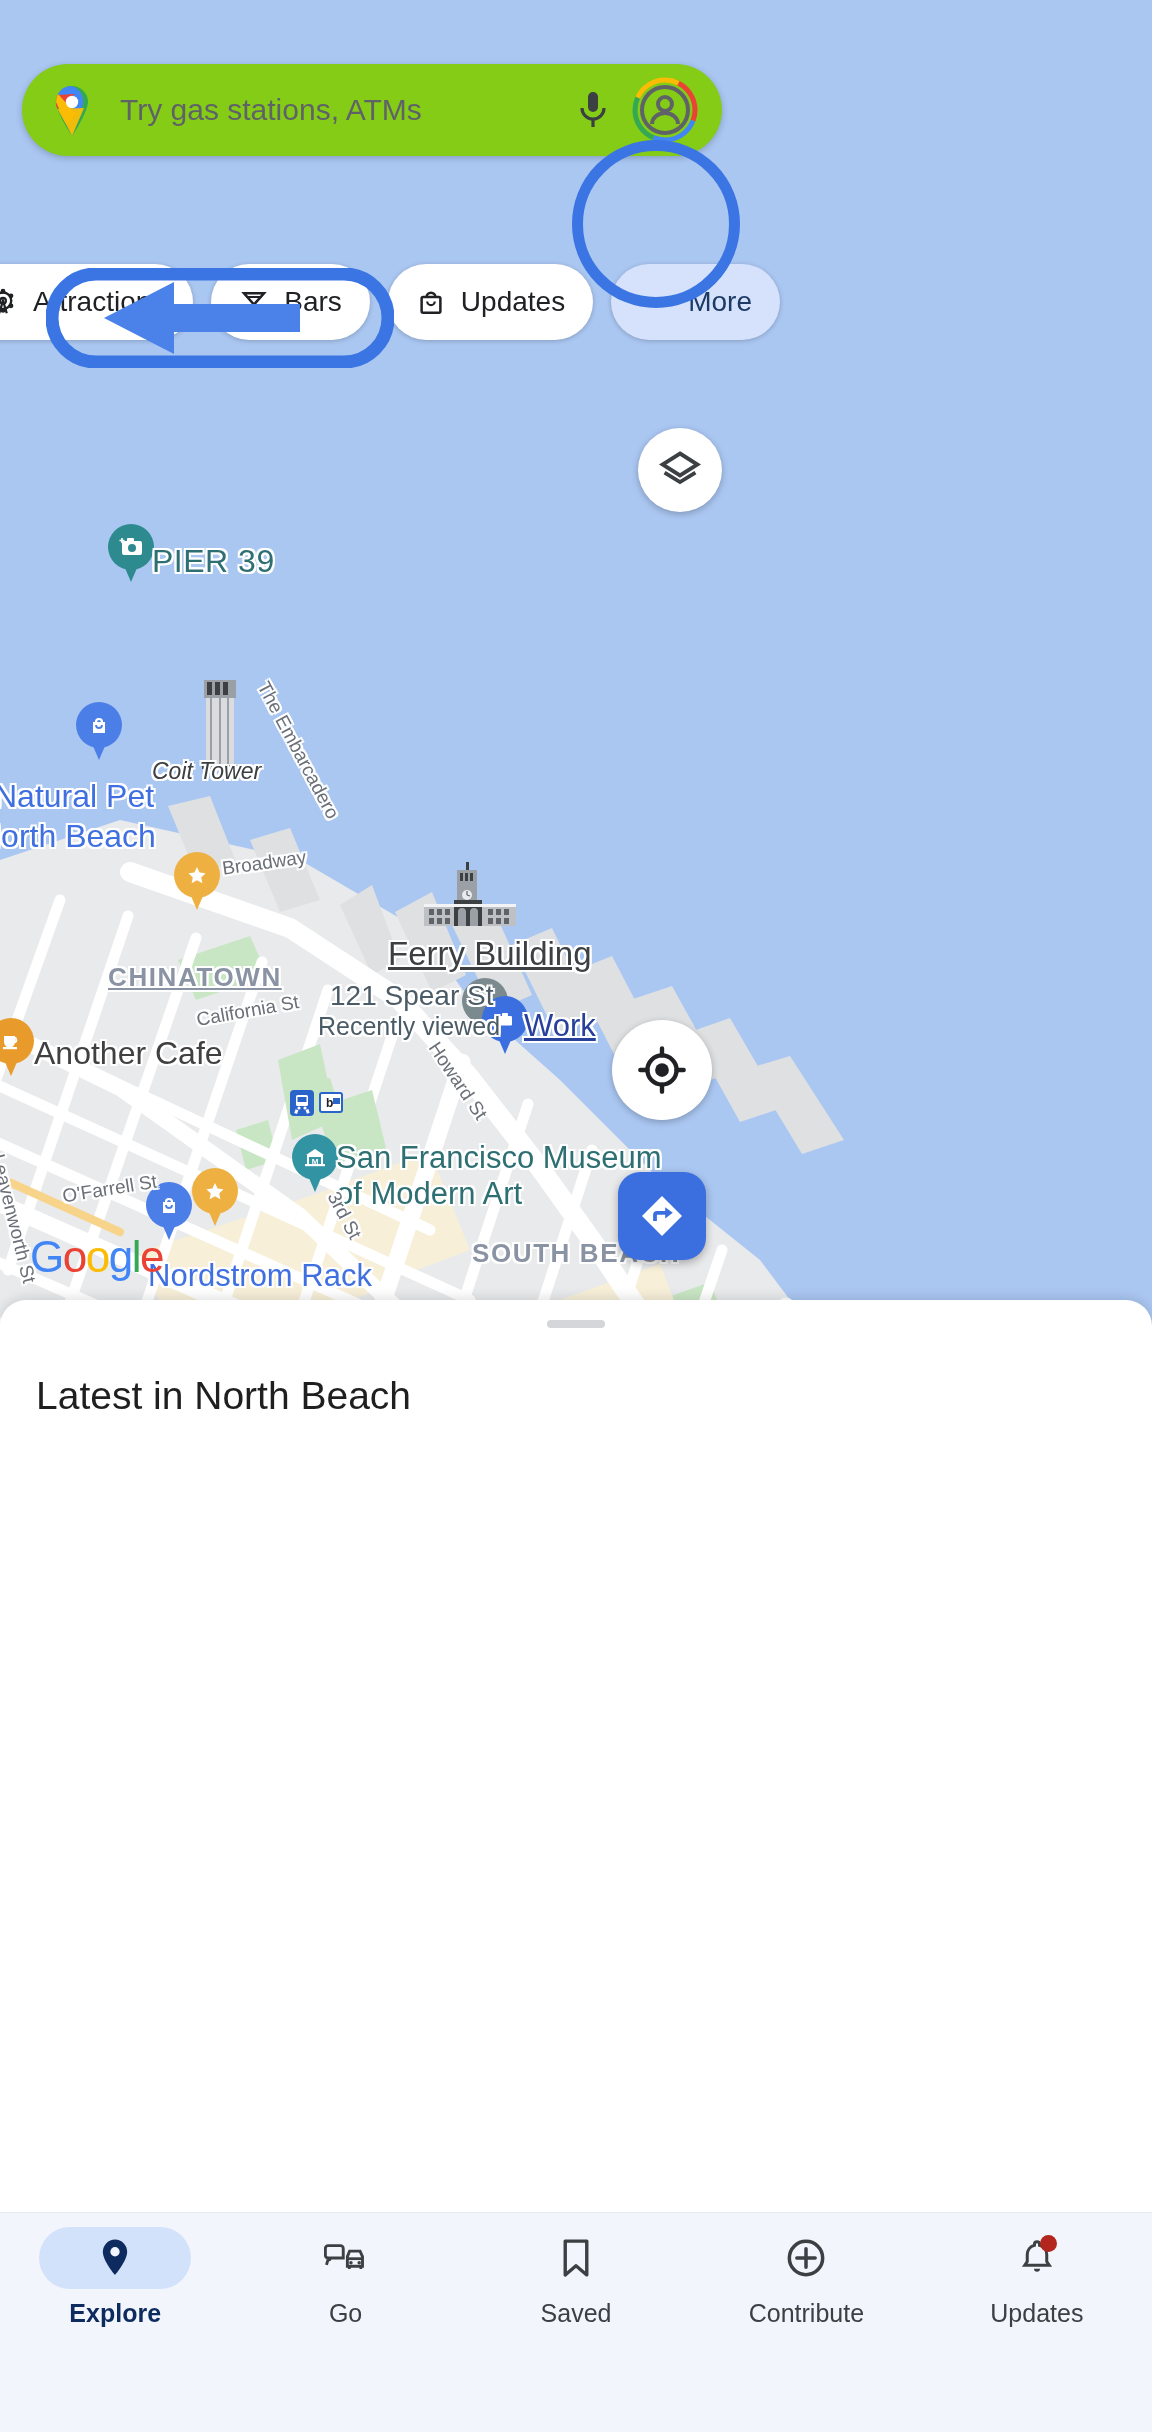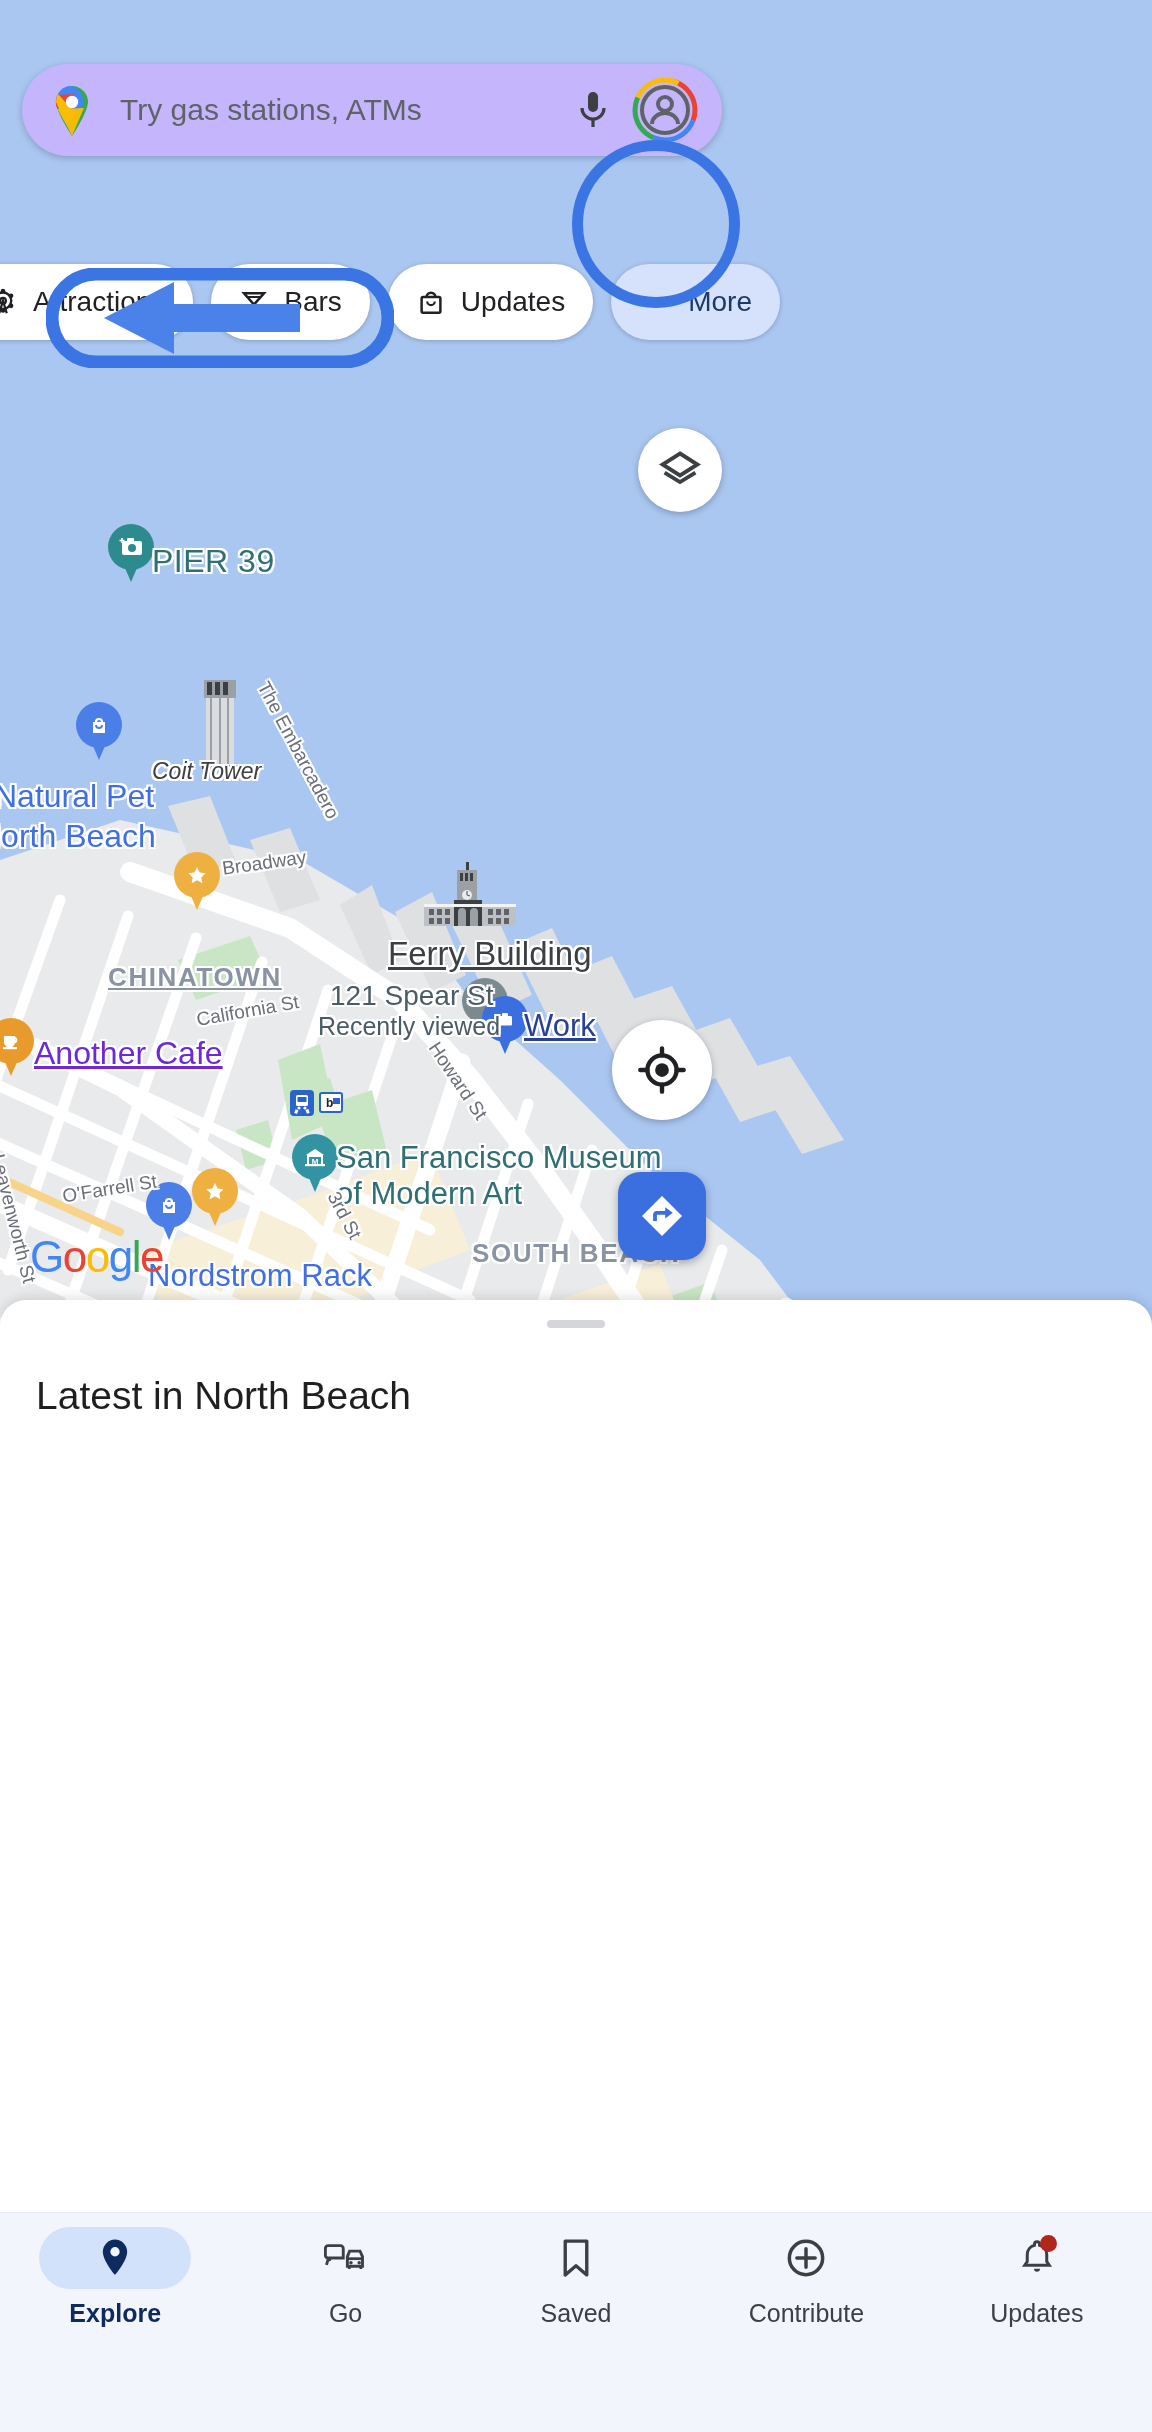--- a/index.html
+++ b/index.html
@@ -20,21 +20,21 @@
   
   .mlabel {
     position:absolute;
     white-space:nowrap;
     text-shadow: -2px 0 #fff, 0 2px #fff, 2px 0 #fff, 0 -2px #fff,
                  -2px -2px #fff, 2px 2px #fff, -2px 2px #fff, 2px -2px #fff;
     pointer-events:none;
   }
   .lbl-poi-teal { color:#2d6f72; }
   .lbl-poi-blue { color:#3f6fe0; }
-  .lbl-poi-orange { color:#6d28d9;text-decoration:underline; }
+  .lbl-poi-orange { color:#404040; }
   .lbl-dark { color:#3c4043; }
   .lbl-street { color:#6b7078; font-size:19px; }
   .lbl-hood { color:#8a93a3; font-weight:700; letter-spacing:1.6px; }
   .lbl-slate { color:#4b5b66; }
 
   
   .pin {
     position:absolute;
     width:46px; height:60px;
   }
@@ -50,21 +50,21 @@
   .pin .gi {
     position:absolute; left:0; top:0; width:46px; height:46px;
     display:flex; align-items:center; justify-content:center;
     color:#fff;
   }
 
   
   #searchbar {
     position:absolute; left:22px; top:64px;
     width:700px; height:92px;
-    background:#c4b5fd; border-radius:46px;
+    background:#84cc16; border-radius:46px;
     box-shadow:0 2px 7px rgba(0,0,0,0.22);
     display:flex; align-items:center; padding:0 22px 0 28px; gap:0;
     z-index:40;
   }
   #searchbar .q {
     flex:1; font-size:30px; color:#5f6368; margin-left:26px;
     white-space:nowrap; overflow:hidden;
   }
   .gmaps-pin { width:44px; height:52px; flex:none; }
 

